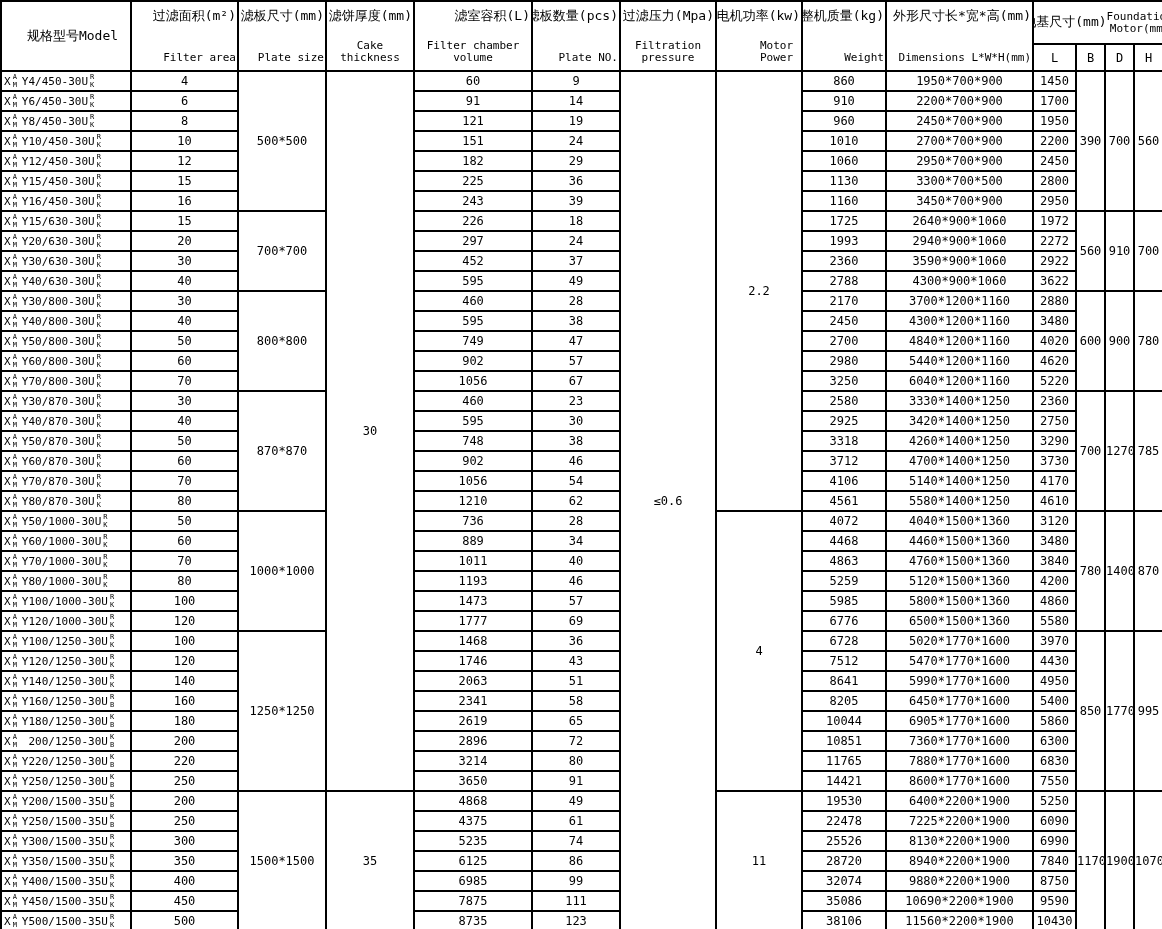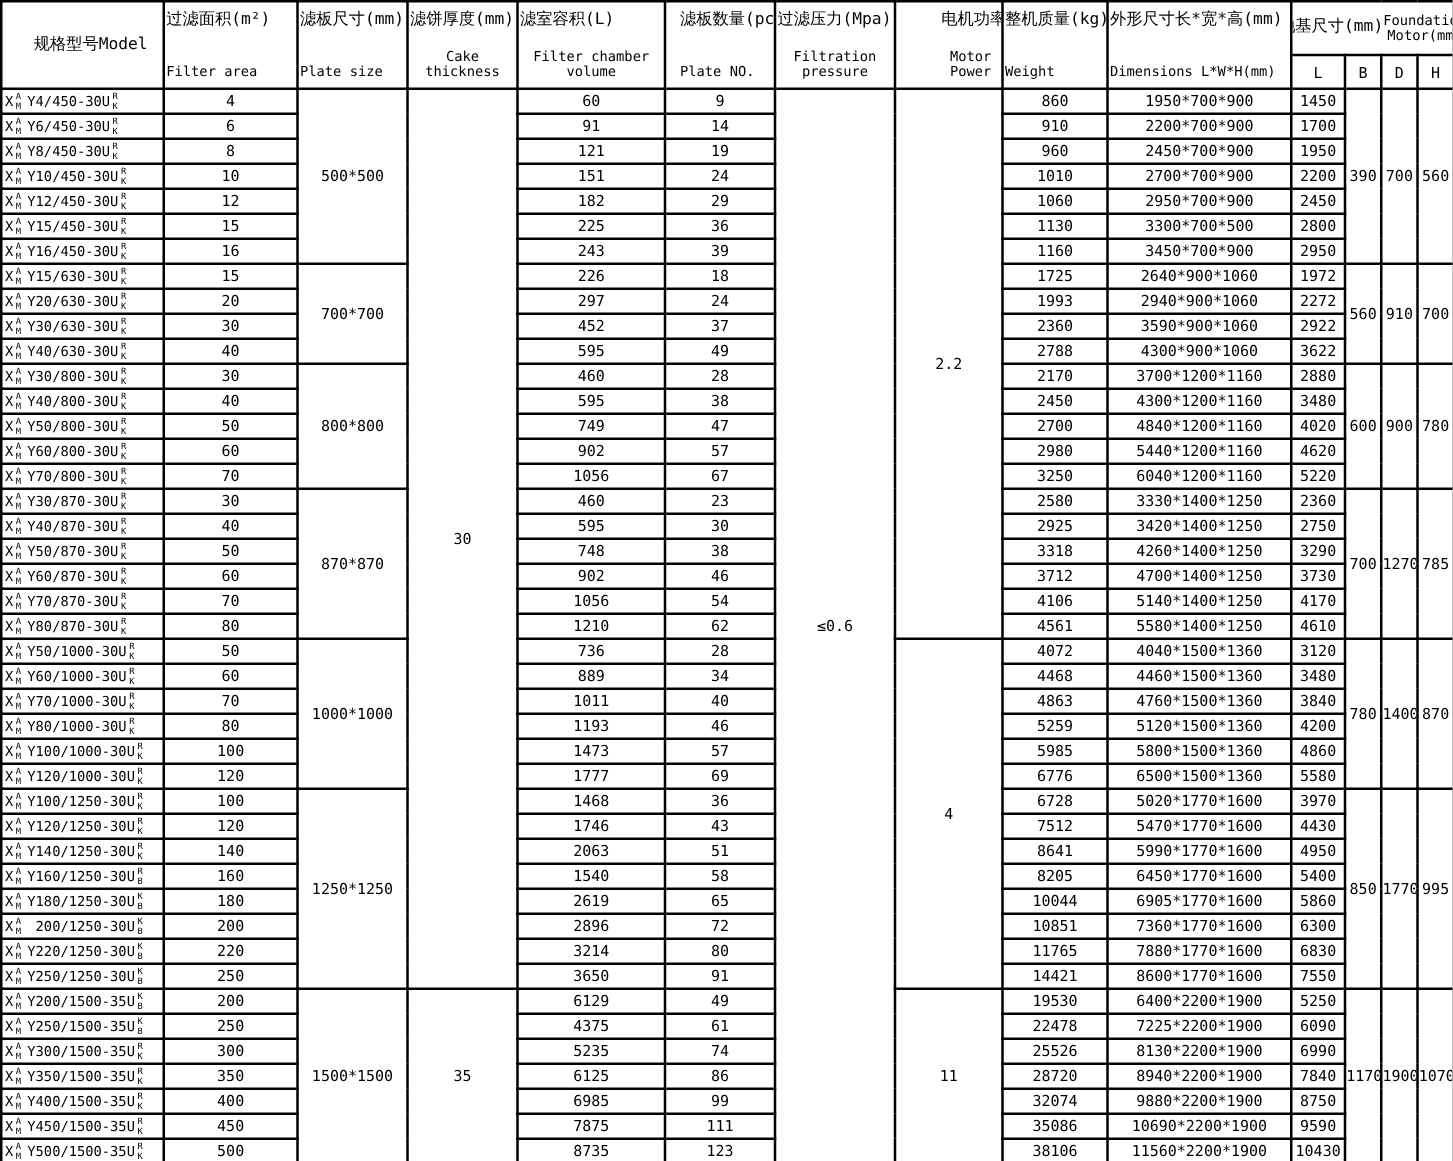--- a/index.html
+++ b/index.html
@@ -1,21 +1,21 @@
 <!DOCTYPE html>
 <html><head>
 <meta charset="utf-8">
 <style>
   html,body{margin:0;padding:0;background:#fff;}
   body{width:1162px;height:929px;color:#000;font-family:"DejaVu Sans Mono","Liberation Mono",monospace;}
   table{border-collapse:collapse;table-layout:fixed;width:1162px;}
   th,td{border:2px solid #000;padding:0;margin:0;text-align:center;vertical-align:middle;font-weight:normal;overflow:hidden;}
   
   thead th{background:#fff;}
-  .hdrbox{display:flex;flex-direction:column;justify-content:space-between;align-items:flex-start;height:56px;padding:5px 1px 4px 1px;}
+  .hdrbox{display:flex;flex-direction:column;justify-content:space-between;align-items:flex-end;height:56px;padding:5px 1px 4px 1px;}
   .hdrbox-tight{display:flex;flex-direction:row;justify-content:center;align-items:center;height:100%;line-height:1.15;}
   .hdr-center{display:flex;align-items:center;justify-content:center;height:100%;padding-left:13px;}
   .zh{font-size:13px;line-height:1.1;white-space:nowrap;}
   .en{font-size:11px;line-height:1.1;}
   .subhdr{font-size:12px;height:24px;}
   
   tbody td{height:18px;font-size:12px;line-height:1;}
   td.model{text-align:left;}
   .mwrap{display:flex;align-items:center;padding-left:2px;font-size:11px;white-space:nowrap;}
   .stack{display:inline-flex;flex-direction:column;align-items:center;font-size:7px;line-height:1.15;margin:0 2px;}
@@ -837,21 +837,21 @@
               <span>M</span>
             </span>
             <span class="mmain">Y160/1250-30U</span>
             <span class="stack">
               <span>R</span>
               <span>B</span>
             </span>
           </div>
         </td>
         <td class="num">160</td>
-        <td class="num">1540</td>
+        <td class="num">2341</td>
         <td class="num">58</td>
         <td class="num">8205</td>
         <td class="num">6450*1770*1600</td>
         <td class="num">5400</td>
       </tr>
       <tr>
         <td class="model">
           <div class="mwrap">
             <span>X</span>
             <span class="stack">
@@ -949,21 +949,21 @@
             <span class="mmain">Y200/1500-35U</span>
             <span class="stack">
               <span>K</span>
               <span>B</span>
             </span>
           </div>
         </td>
         <td class="num">200</td>
         <td class="num" rowspan="7">1500*1500</td>
         <td class="num" rowspan="7">35</td>
-        <td class="num">6129</td>
+        <td class="num">4868</td>
         <td class="num">49</td>
         <td class="num" rowspan="7">11</td>
         <td class="num">19530</td>
         <td class="num">6400*2200*1900</td>
         <td class="num">5250</td>
         <td class="num" rowspan="7">1170</td>
         <td class="num" rowspan="7">1900</td>
         <td class="num" rowspan="7">1070</td>
       </tr>
       <tr>

